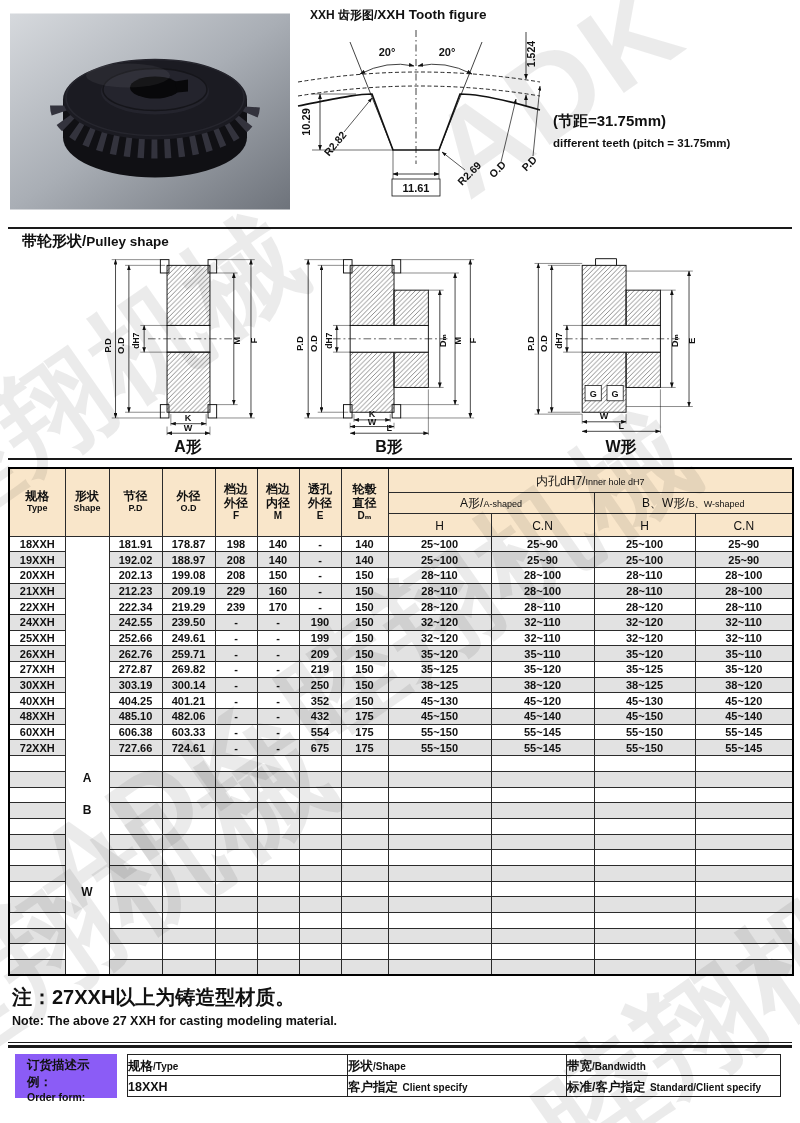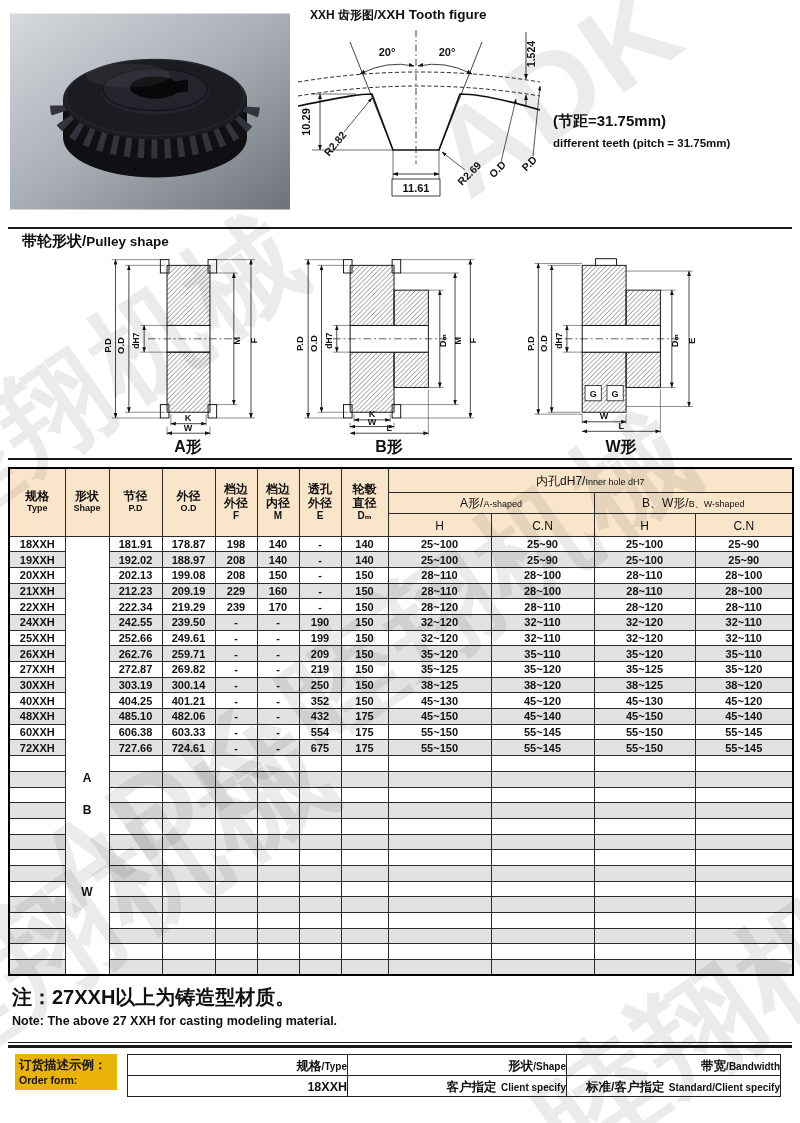--- a/index.html
+++ b/index.html
@@ -39,27 +39,27 @@
   .body-row td{font-size:11px;font-weight:bold;background:#fff;}
   .body-row.shaded td{background:#e2e2e2;}
   .spec-table td.shape-cell{background:#fff;position:relative;}
   .shape-wrap{position:relative;width:100%;height:100%;}
   .shape-wrap span{position:absolute;left:0;right:0;text-align:center;font-size:12px;font-weight:bold;}
   
   .note{position:absolute;left:12px;top:984px;z-index:2;}
   .note .zh{font-size:20px;font-weight:bold;}
   .note .en{font-size:12.5px;font-weight:bold;margin-top:3px;}
   
-  .order-label{position:absolute;left:15px;top:1054px;width:102px;height:36px;background:#eab308;
-               z-index:2;padding:3px 4px;box-sizing:border-box;}
+  .order-label{position:absolute;left:15px;top:1054px;width:102px;height:44px;background:#8b5cf6;
+               z-index:2;padding:3px 12px;box-sizing:border-box;}
   .order-label .zh{font-size:12.5px;font-weight:bold;}
   .order-label .en{font-size:10.5px;font-weight:bold;}
   .order-table{position:absolute;left:127px;top:1054px;width:653px;border-collapse:collapse;
                table-layout:fixed;z-index:2;border:1.5px solid #000;}
-  .order-table td{border:1px solid #222;height:20px;text-align:right;padding:0;background:#fff;}
+  .order-table td{border:1px solid #222;height:20px;text-align:left;padding:0;background:#fff;}
   .ot-zh{font-size:12.5px;font-weight:bold;}
   .ot-en{font-size:10px;font-weight:bold;}
   svg text{font-family:"Liberation Sans","DejaVu Sans",sans-serif;fill:#111;}
 </style>
 </head>
 <body>
 
 <div class="page">
 
   <div class="wm" style="font-size:120px;left:420px;top:20px;">ADK</div>

